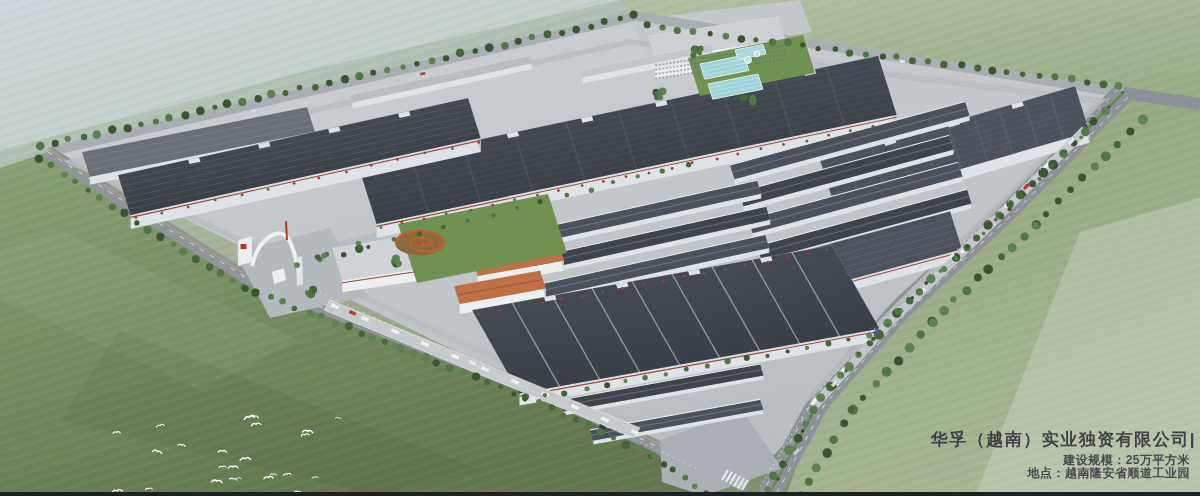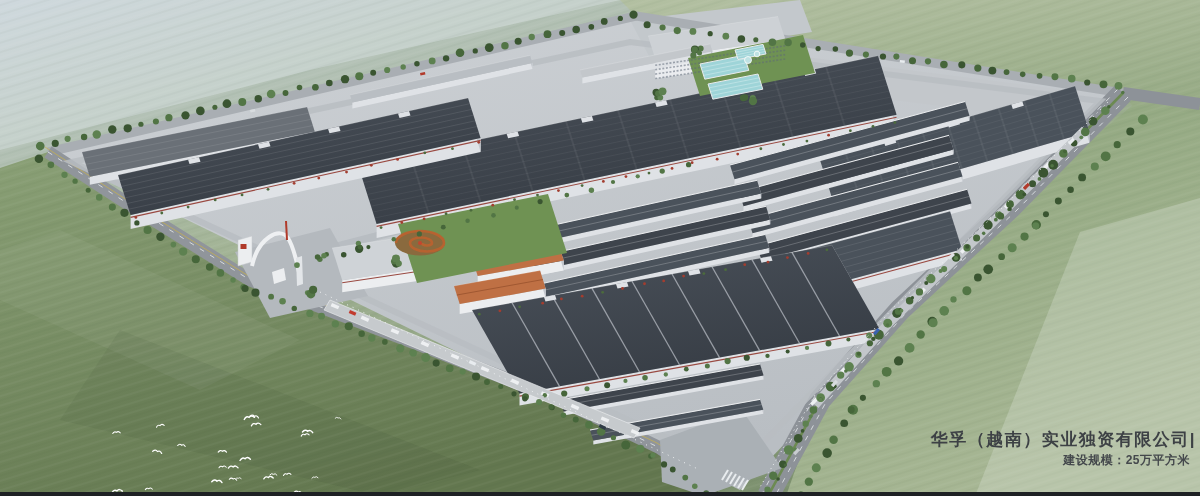--- a/index.html
+++ b/index.html
@@ -787,15 +787,16 @@
         <path d="M-4 1 Q-2 -1.6 0 0.2 Q2 -1.6 4 1" stroke="#ffffff" stroke-width="1.1" fill="none" stroke-linecap="round" transform="translate(255.97882039192078 424.03111649119813) scale(1.1919787379410018) rotate(-7.2450363599904986)"></path>
       </g>
       <g>
         <polygon points="1080.0,232.0 1200.0,198.0 1200.0,496.0 975.0,496.0" fill="rgba(238,242,238,0.24)"></polygon>
       </g>
     </svg>
   <div class="caption">
     <div class="caption-title">华孚（越南）实业独资有限公司|</div>
     <div class="caption-lines">
       <div>建设规模：25万平方米</div>
+      <div>地点：越南隆安省顺道工业园</div>
     </div>
   </div>
 </div>
 
 </body></html>

